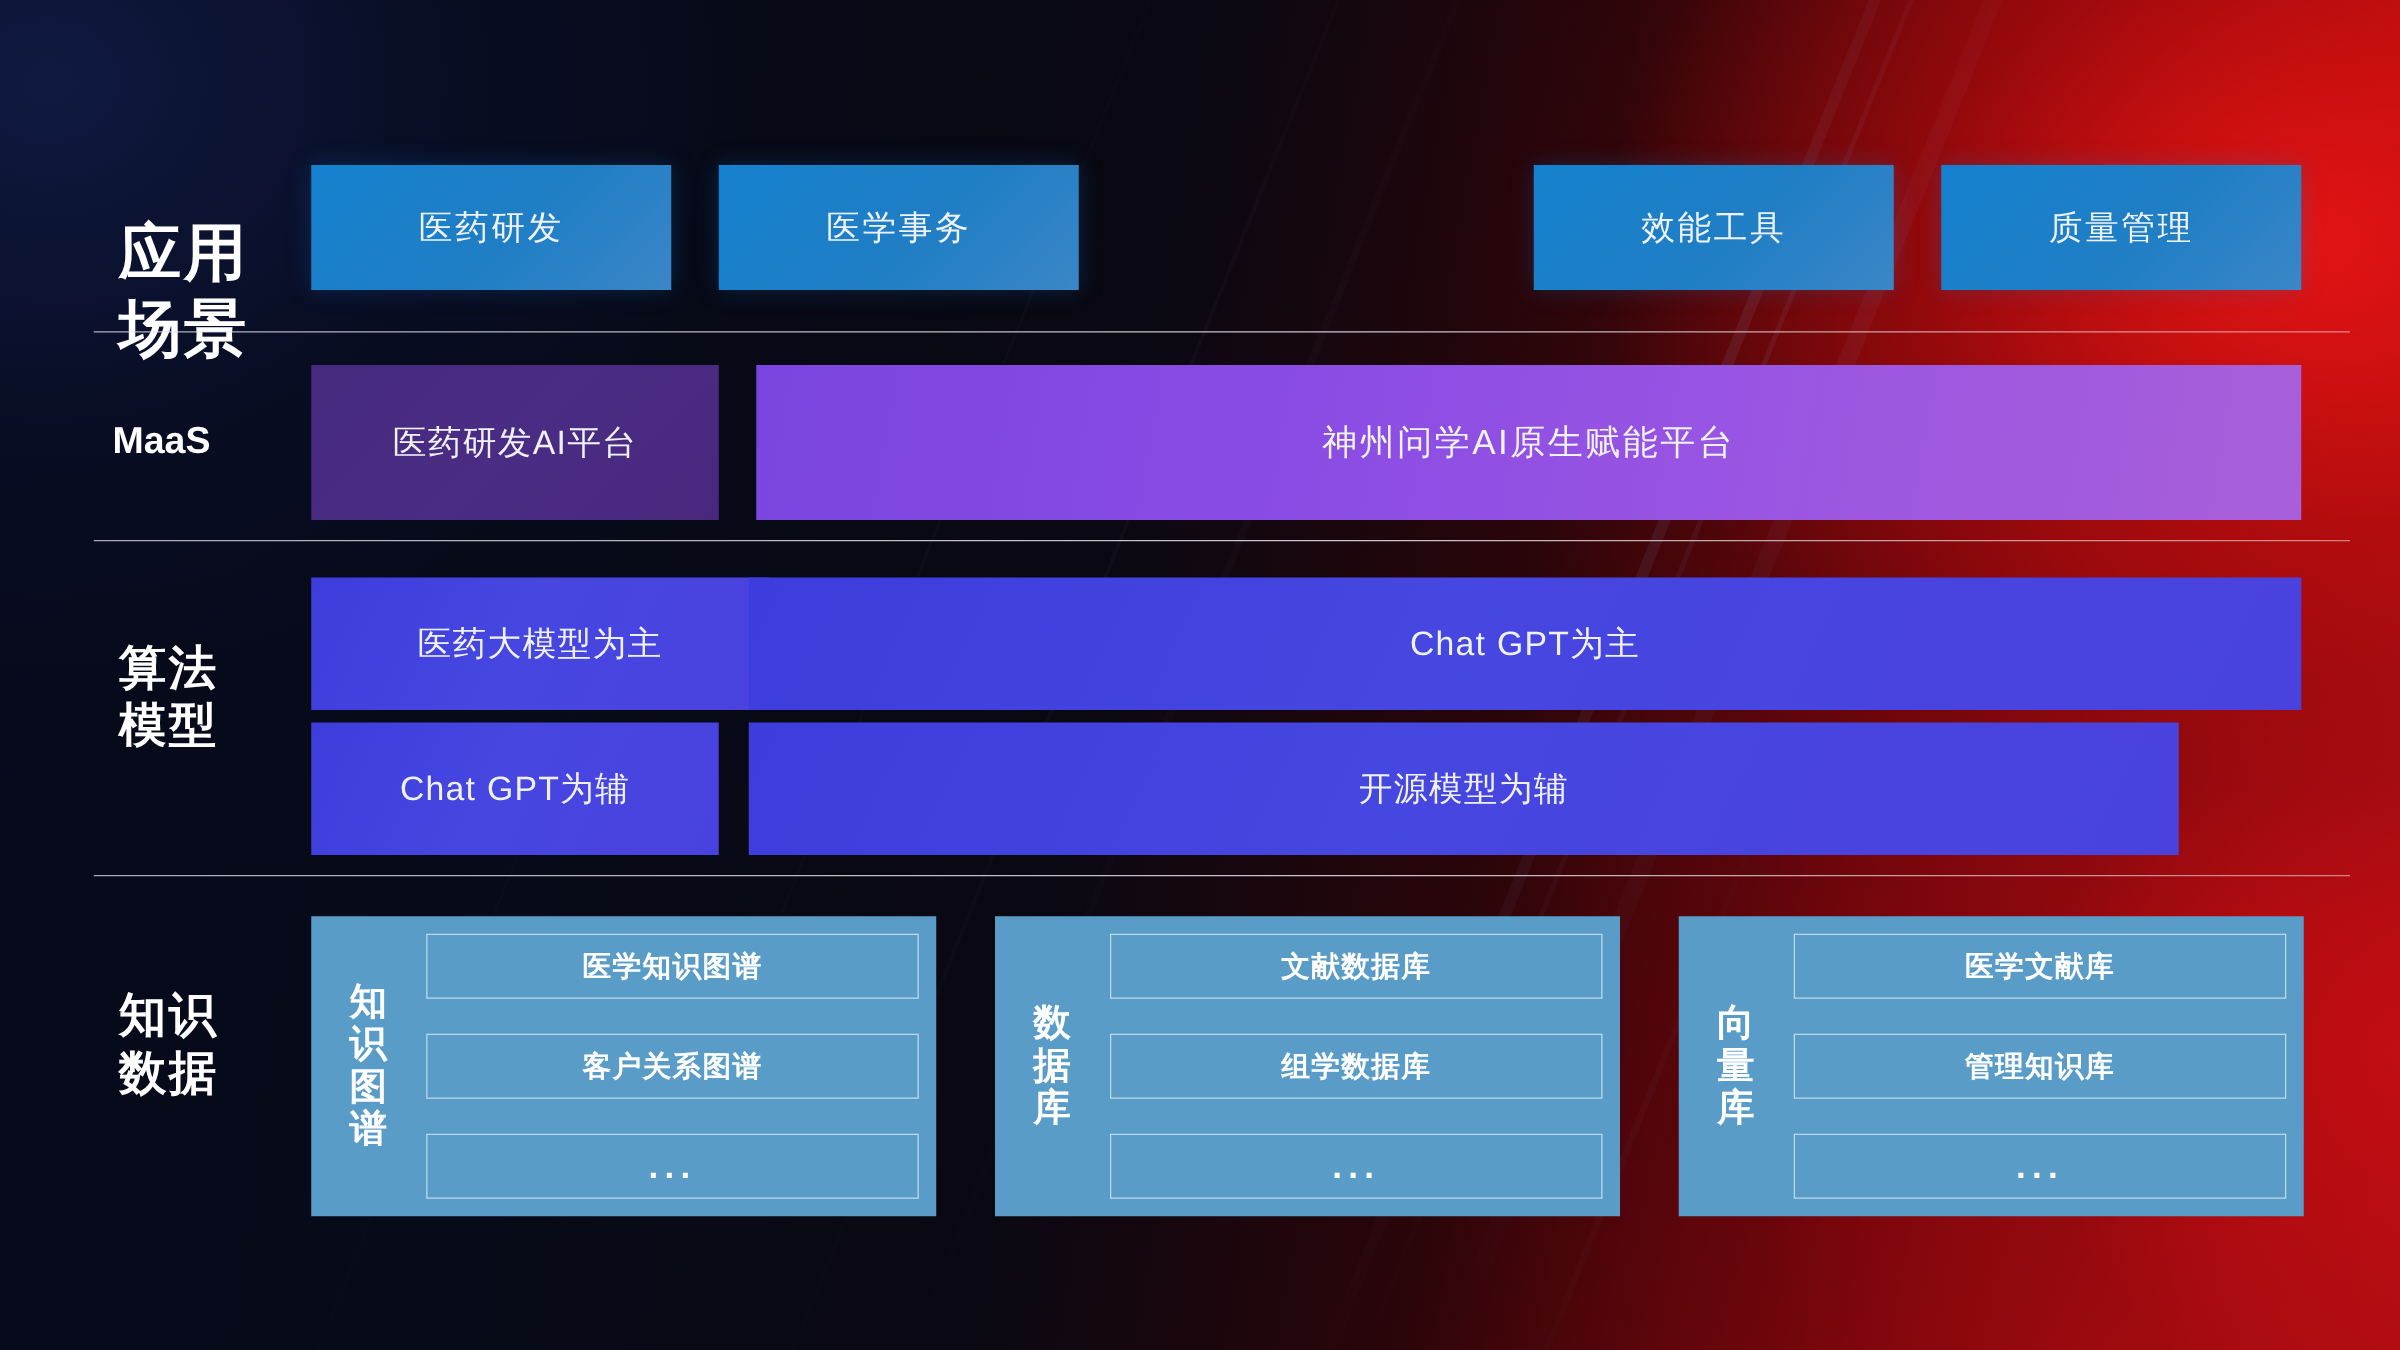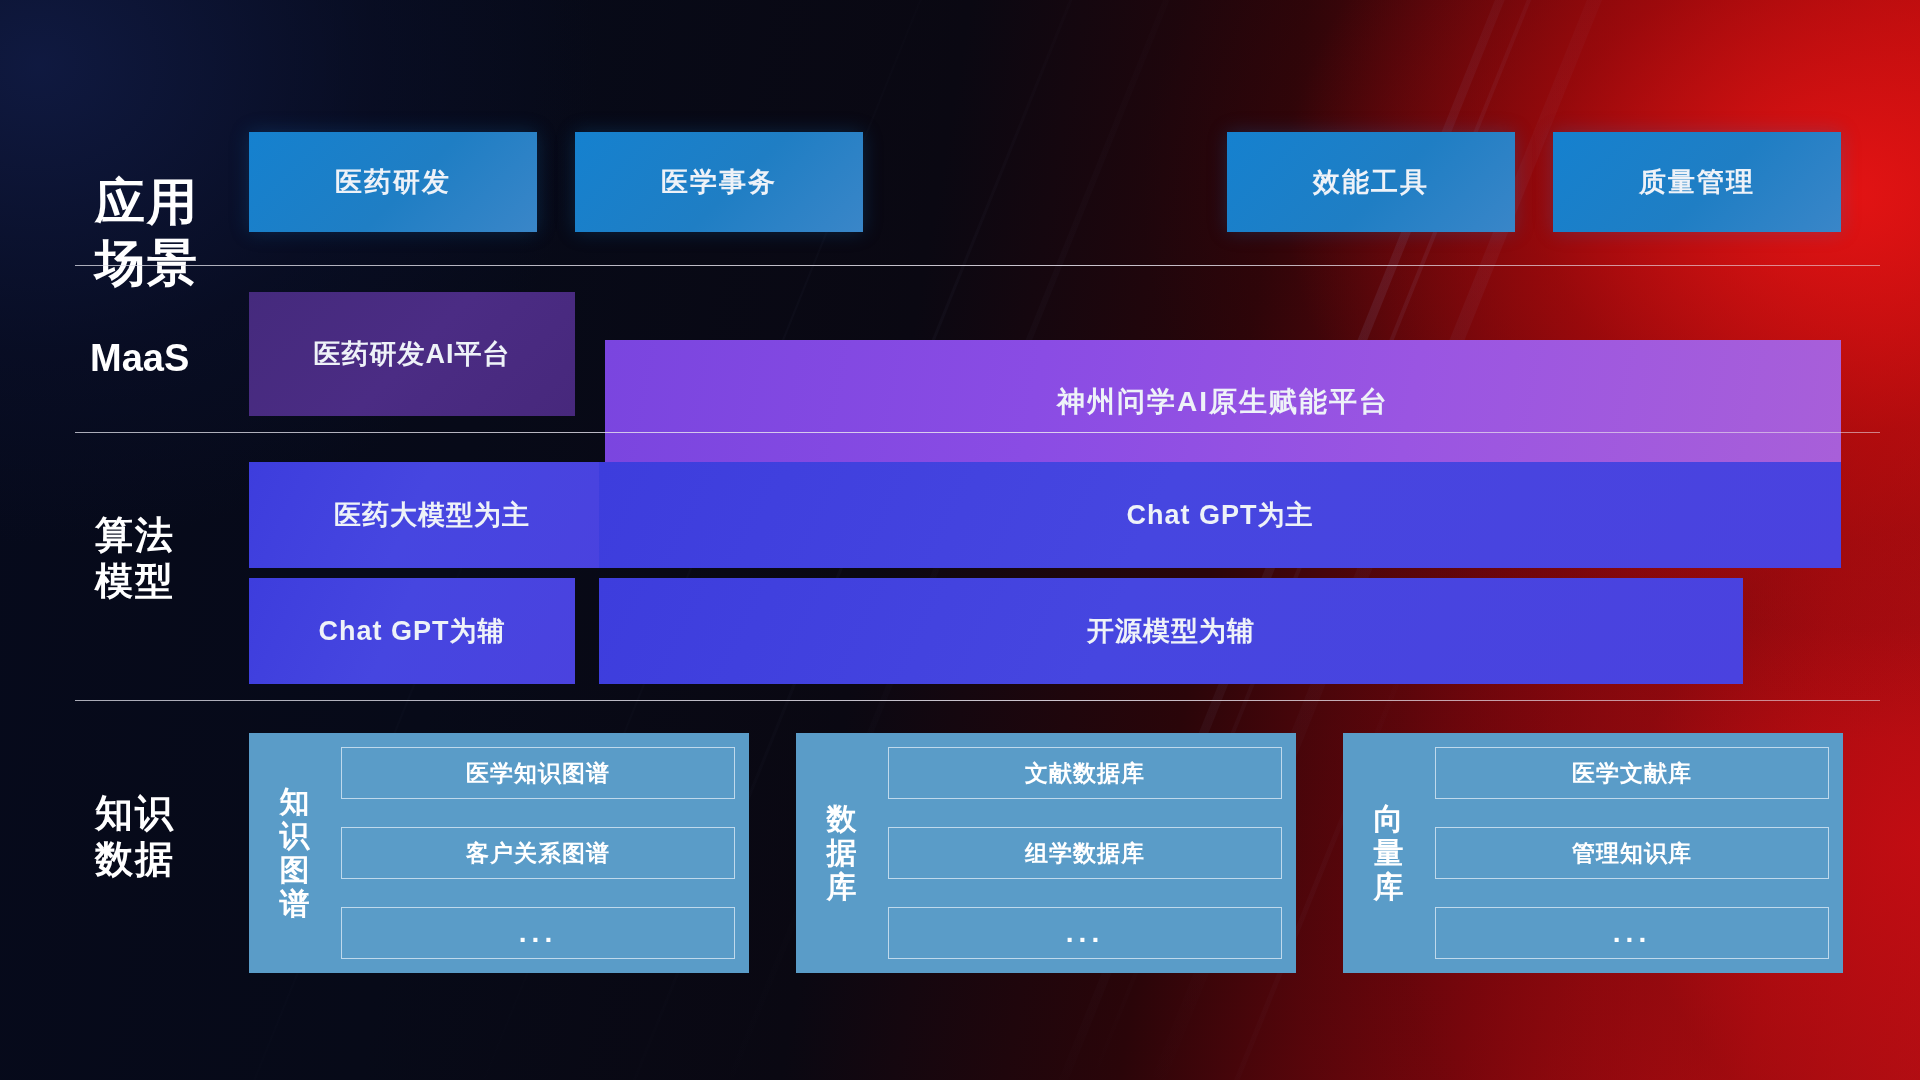--- a/index.html
+++ b/index.html
@@ -34,30 +34,30 @@
   .divider { position:absolute; left:75px; width:1805px; height:1px;
              background:linear-gradient(to right, rgba(225,225,235,0.75), rgba(235,230,240,0.85) 55%, rgba(235,225,235,0.55)); }
   #div1 { top:265px; }
   #div2 { top:432px; }
   #div3 { top:700px; }
 
   .rowlabel { position:absolute; color:#ffffff; font-weight:bold;
               letter-spacing:2px; line-height:1.22; text-align:left; }
 
   .box { position:absolute; display:flex; align-items:center; justify-content:center;
-         color:#eef2f8; font-weight:bold; text-align:center; }
+         color:#eef2f8; font-weight:normal; text-align:center; }
 
   .app-box { background:linear-gradient(135deg,#1581cf 0%,#1f7ec4 55%,#3a86c8 100%);
              font-size:27px; letter-spacing:2px;
              box-shadow:0 0 18px rgba(20,120,200,0.25); }
 
   .maas-left { background:linear-gradient(135deg,#452a7d 0%,#4b2c84 50%,#47287c 100%);
                font-size:27px; letter-spacing:1px; }
   .maas-right { background:linear-gradient(100deg,#7a45df 0%,#8a4ce4 35%,#9a55e2 65%,#a85fd9 100%);
-                font-size:28px; letter-spacing:2px;margin-top:48px; }
+                font-size:28px; letter-spacing:2px; }
 
   .algo-box { background:linear-gradient(115deg,#3d3ddd 0%,#4646e0 45%,#4a42df 100%);
               font-size:27px; letter-spacing:1px; }
 
   .kd-group { position:absolute; background:#5a9cc8; padding:14px; display:flex; align-items:center; }
   .kd-title { width:64px; flex:0 0 64px; color:#ffffff; font-weight:bold; font-size:30px;
               line-height:1.14; text-align:center; letter-spacing:1px;
               display:flex; align-items:center; justify-content:center; }
   .kd-items { flex:1; display:flex; flex-direction:column; justify-content:space-between;
               height:100%; padding-left:14px; }
@@ -95,21 +95,21 @@
   </div>
   <div class="box app-box" style="left:1227px; top:132px; width:288px; height:100px;">
     <span>效能工具</span>
   </div>
   <div class="box app-box" style="left:1553px; top:132px; width:288px; height:100px;">
     <span>质量管理</span>
   </div>
 
   <div class="divider" id="div1"></div>
 
-  <div class="rowlabel" id="lbl-maas" style="left:90px; top:335px; width:180px; font-size:38px; letter-spacing:0px;">
+  <div class="rowlabel" id="lbl-maas" style="left:90px; top:335px; width:180px; font-size:30px; letter-spacing:0px;">
     <div>MaaS</div>
   </div>
 
   <div class="box maas-left" style="left:249px; top:292px; width:326px; height:124px;">
     <span>医药研发AI平台</span>
   </div>
   <div class="box maas-right" style="left:605px; top:292px; width:1236px; height:124px;">
     <span>神州问学AI原生赋能平台</span>
   </div>
 

